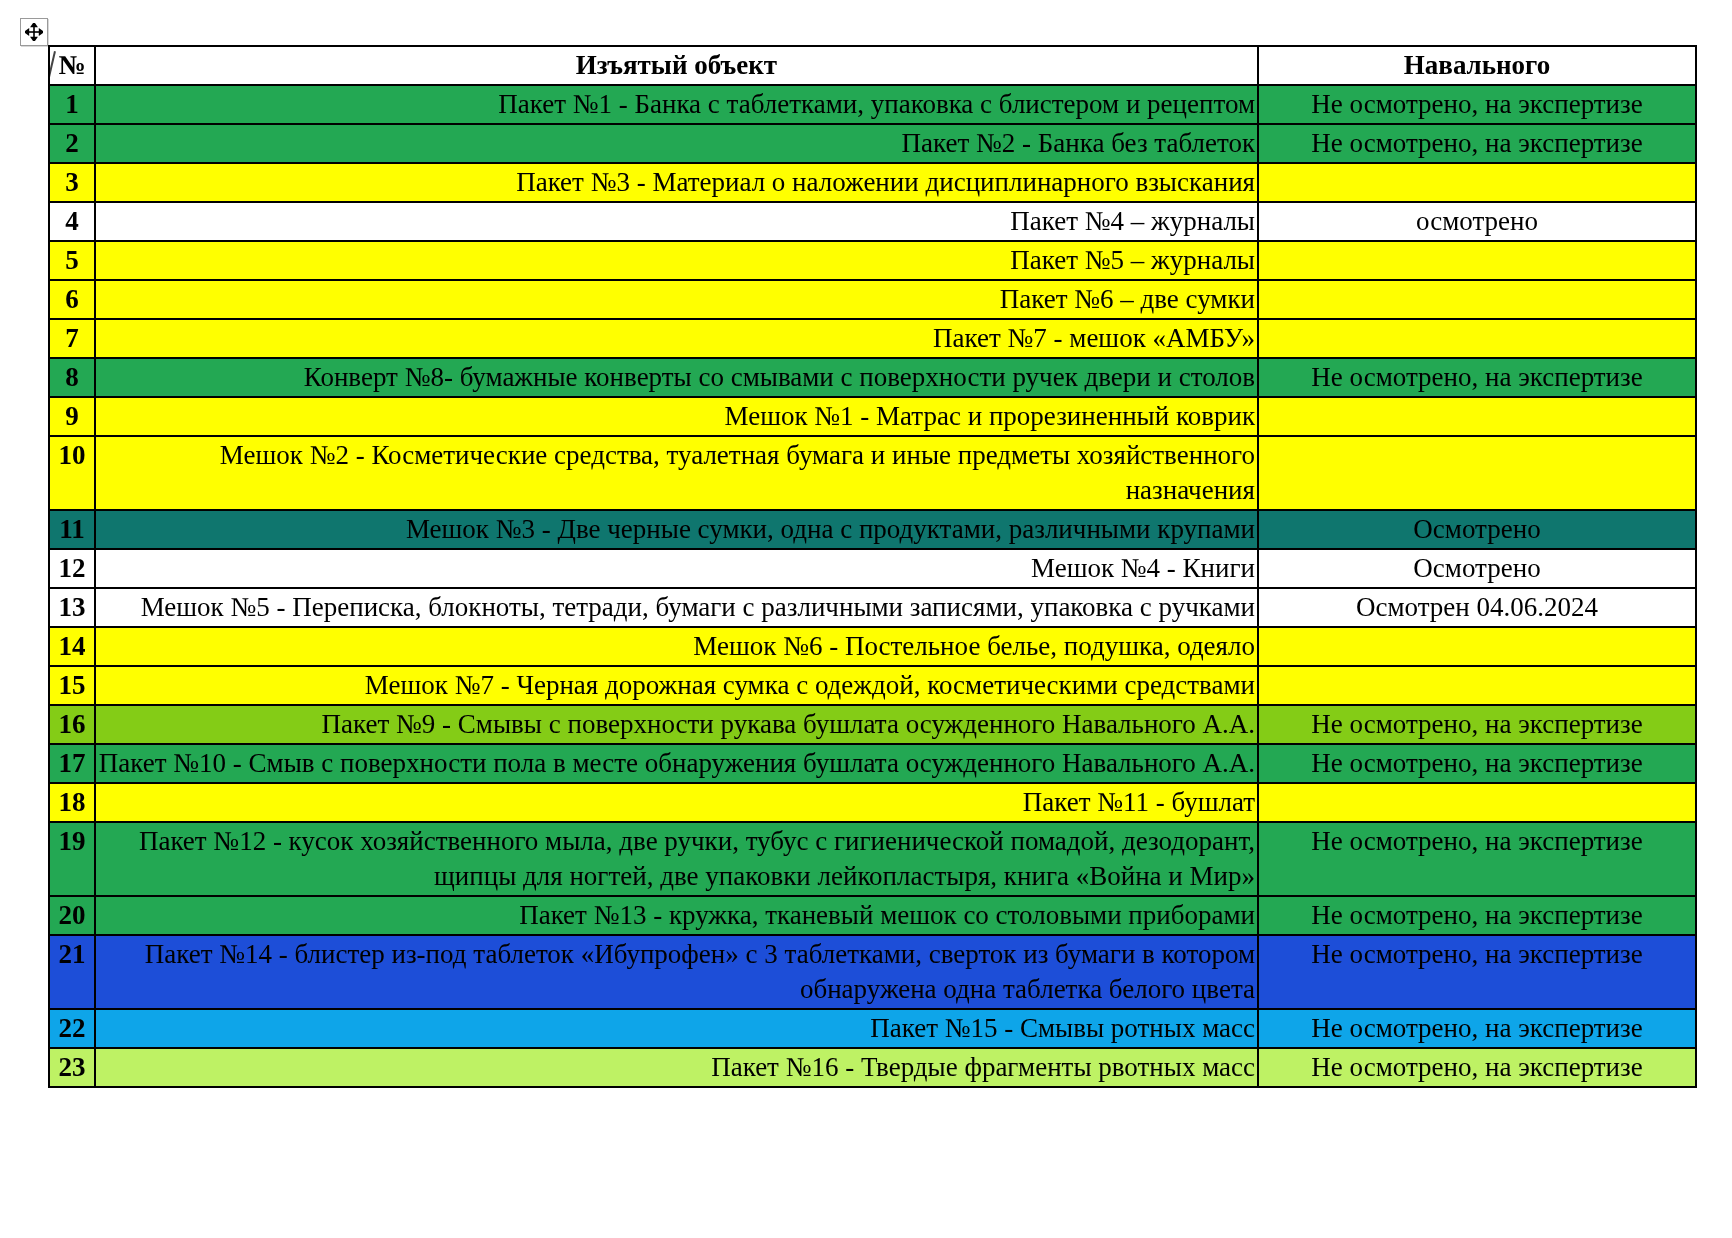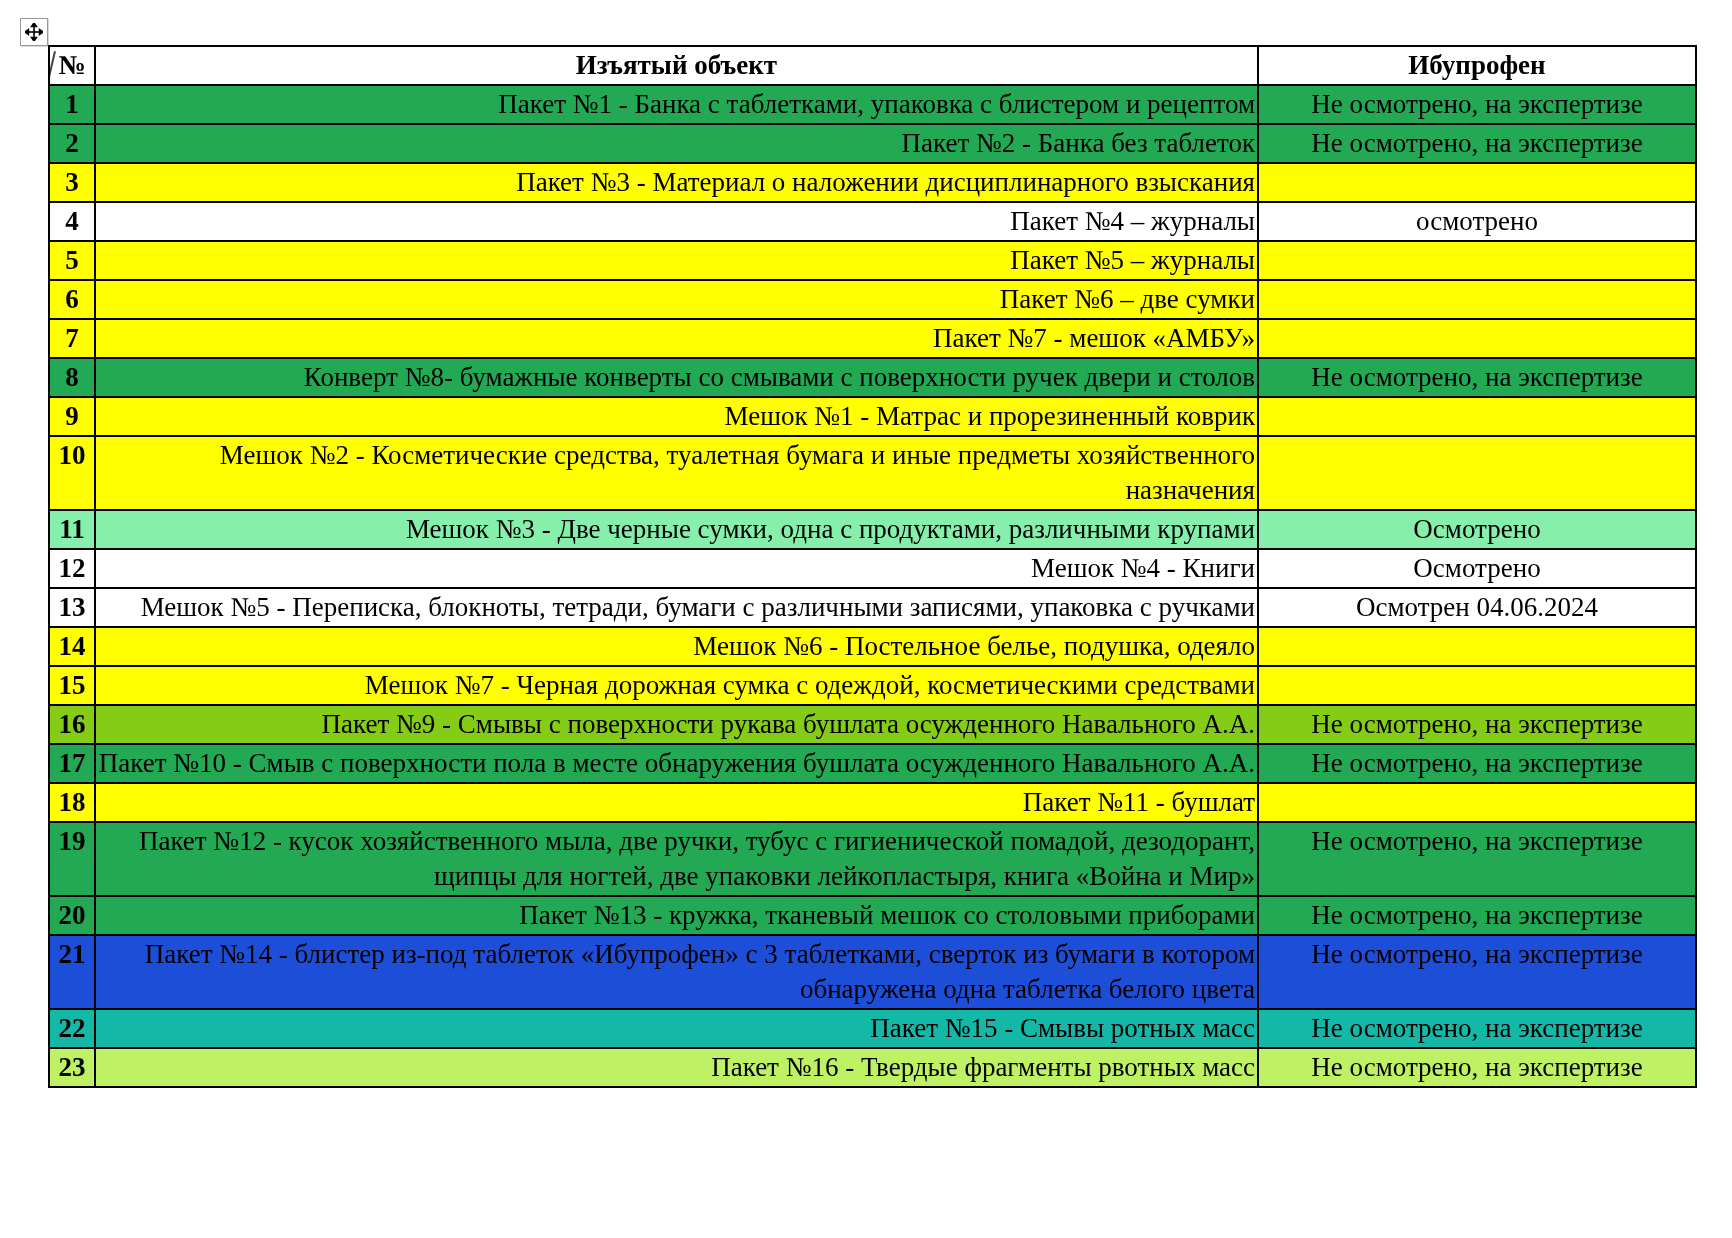--- a/index.html
+++ b/index.html
@@ -98,21 +98,21 @@
     <thead>
       <tr>
         <th class="h-num">
           <span class="diag-mark"></span>
           <span>№</span>
         </th>
         <th>
           <span>Изъятый объект</span>
         </th>
         <th>
-          <span>Ибупрофен</span>
+          <span>Навального</span>
         </th>
       </tr>
     </thead>
     <tbody id="rows">
         <tr style="background: rgb(35, 168, 83);">
           <td class="num">1</td>
           <td class="obj">Пакет №1 - Банка с таблетками, упаковка с блистером и рецептом</td>
           <td class="res">Не осмотрено, на экспертизе</td>
         </tr>
         <tr style="background: rgb(35, 168, 83);">
@@ -153,21 +153,21 @@
         <tr style="background: rgb(255, 255, 0);">
           <td class="num">9</td>
           <td class="obj">Мешок №1 - Матрас и прорезиненный коврик</td>
           <td class="res"></td>
         </tr>
         <tr style="background: rgb(255, 255, 0);">
           <td class="num">10</td>
           <td class="obj">Мешок №2 - Косметические средства, туалетная бумага и иные предметы хозяйственного назначения</td>
           <td class="res"></td>
         </tr>
-        <tr style="background: #86efac;">
+        <tr style="background: #0f766e;">
           <td class="num">11</td>
           <td class="obj">Мешок №3 - Две черные сумки, одна с продуктами, различными крупами</td>
           <td class="res">Осмотрено</td>
         </tr>
         <tr style="background: rgb(255, 255, 255);">
           <td class="num">12</td>
           <td class="obj">Мешок №4 - Книги</td>
           <td class="res">Осмотрено</td>
         </tr>
         <tr style="background: rgb(255, 255, 255);">
@@ -208,21 +208,21 @@
         <tr style="background: rgb(35, 168, 83);">
           <td class="num">20</td>
           <td class="obj">Пакет №13 - кружка, тканевый мешок со столовыми приборами</td>
           <td class="res">Не осмотрено, на экспертизе</td>
         </tr>
         <tr style="background: #1d4ed8;">
           <td class="num">21</td>
           <td class="obj">Пакет №14 - блистер из-под таблеток «Ибупрофен» с 3 таблетками, сверток из бумаги в котором обнаружена одна таблетка белого цвета</td>
           <td class="res">Не осмотрено, на экспертизе</td>
         </tr>
-        <tr style="background: #14b8a6; margin-left: 48px;">
+        <tr style="background: #0ea5e9; margin-left: 48px;">
           <td class="num">22</td>
           <td class="obj">Пакет №15 - Смывы ротных масс</td>
           <td class="res">Не осмотрено, на экспертизе</td>
         </tr>
         <tr style="background: #bef264;">
           <td class="num">23</td>
           <td class="obj">Пакет №16 - Твердые фрагменты рвотных масс</td>
           <td class="res">Не осмотрено, на экспертизе</td>
         </tr>
       </tbody>

